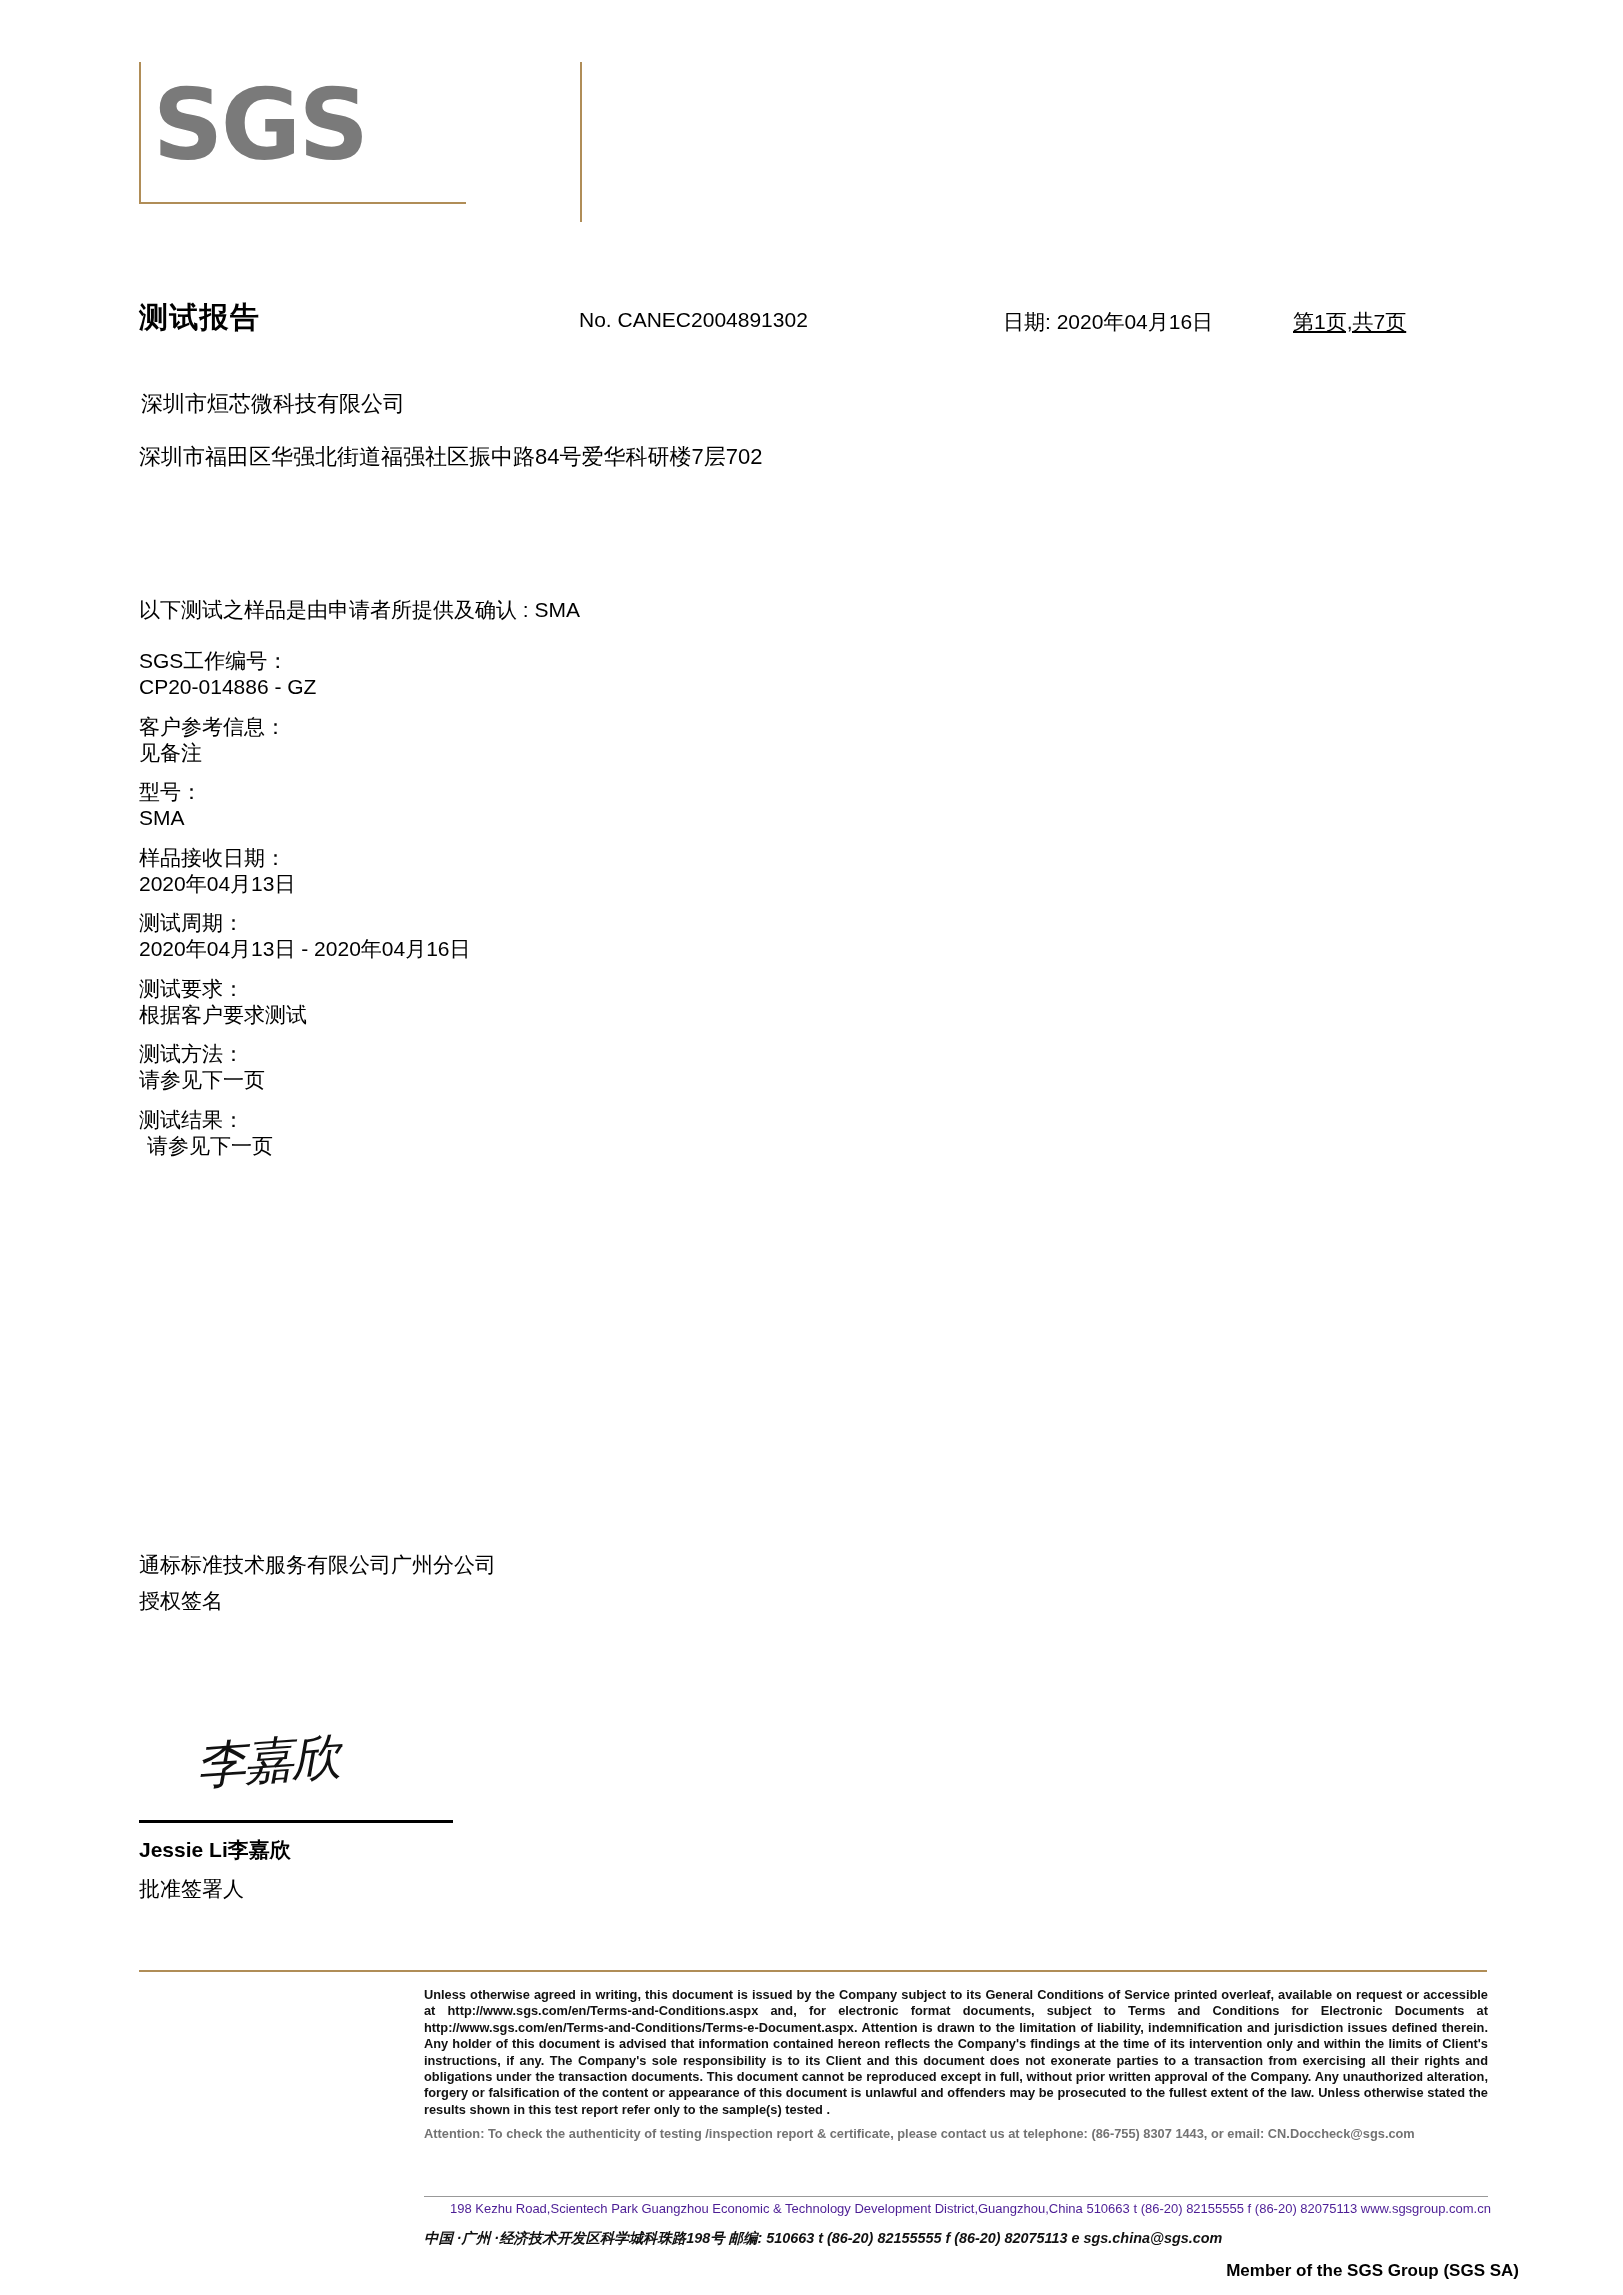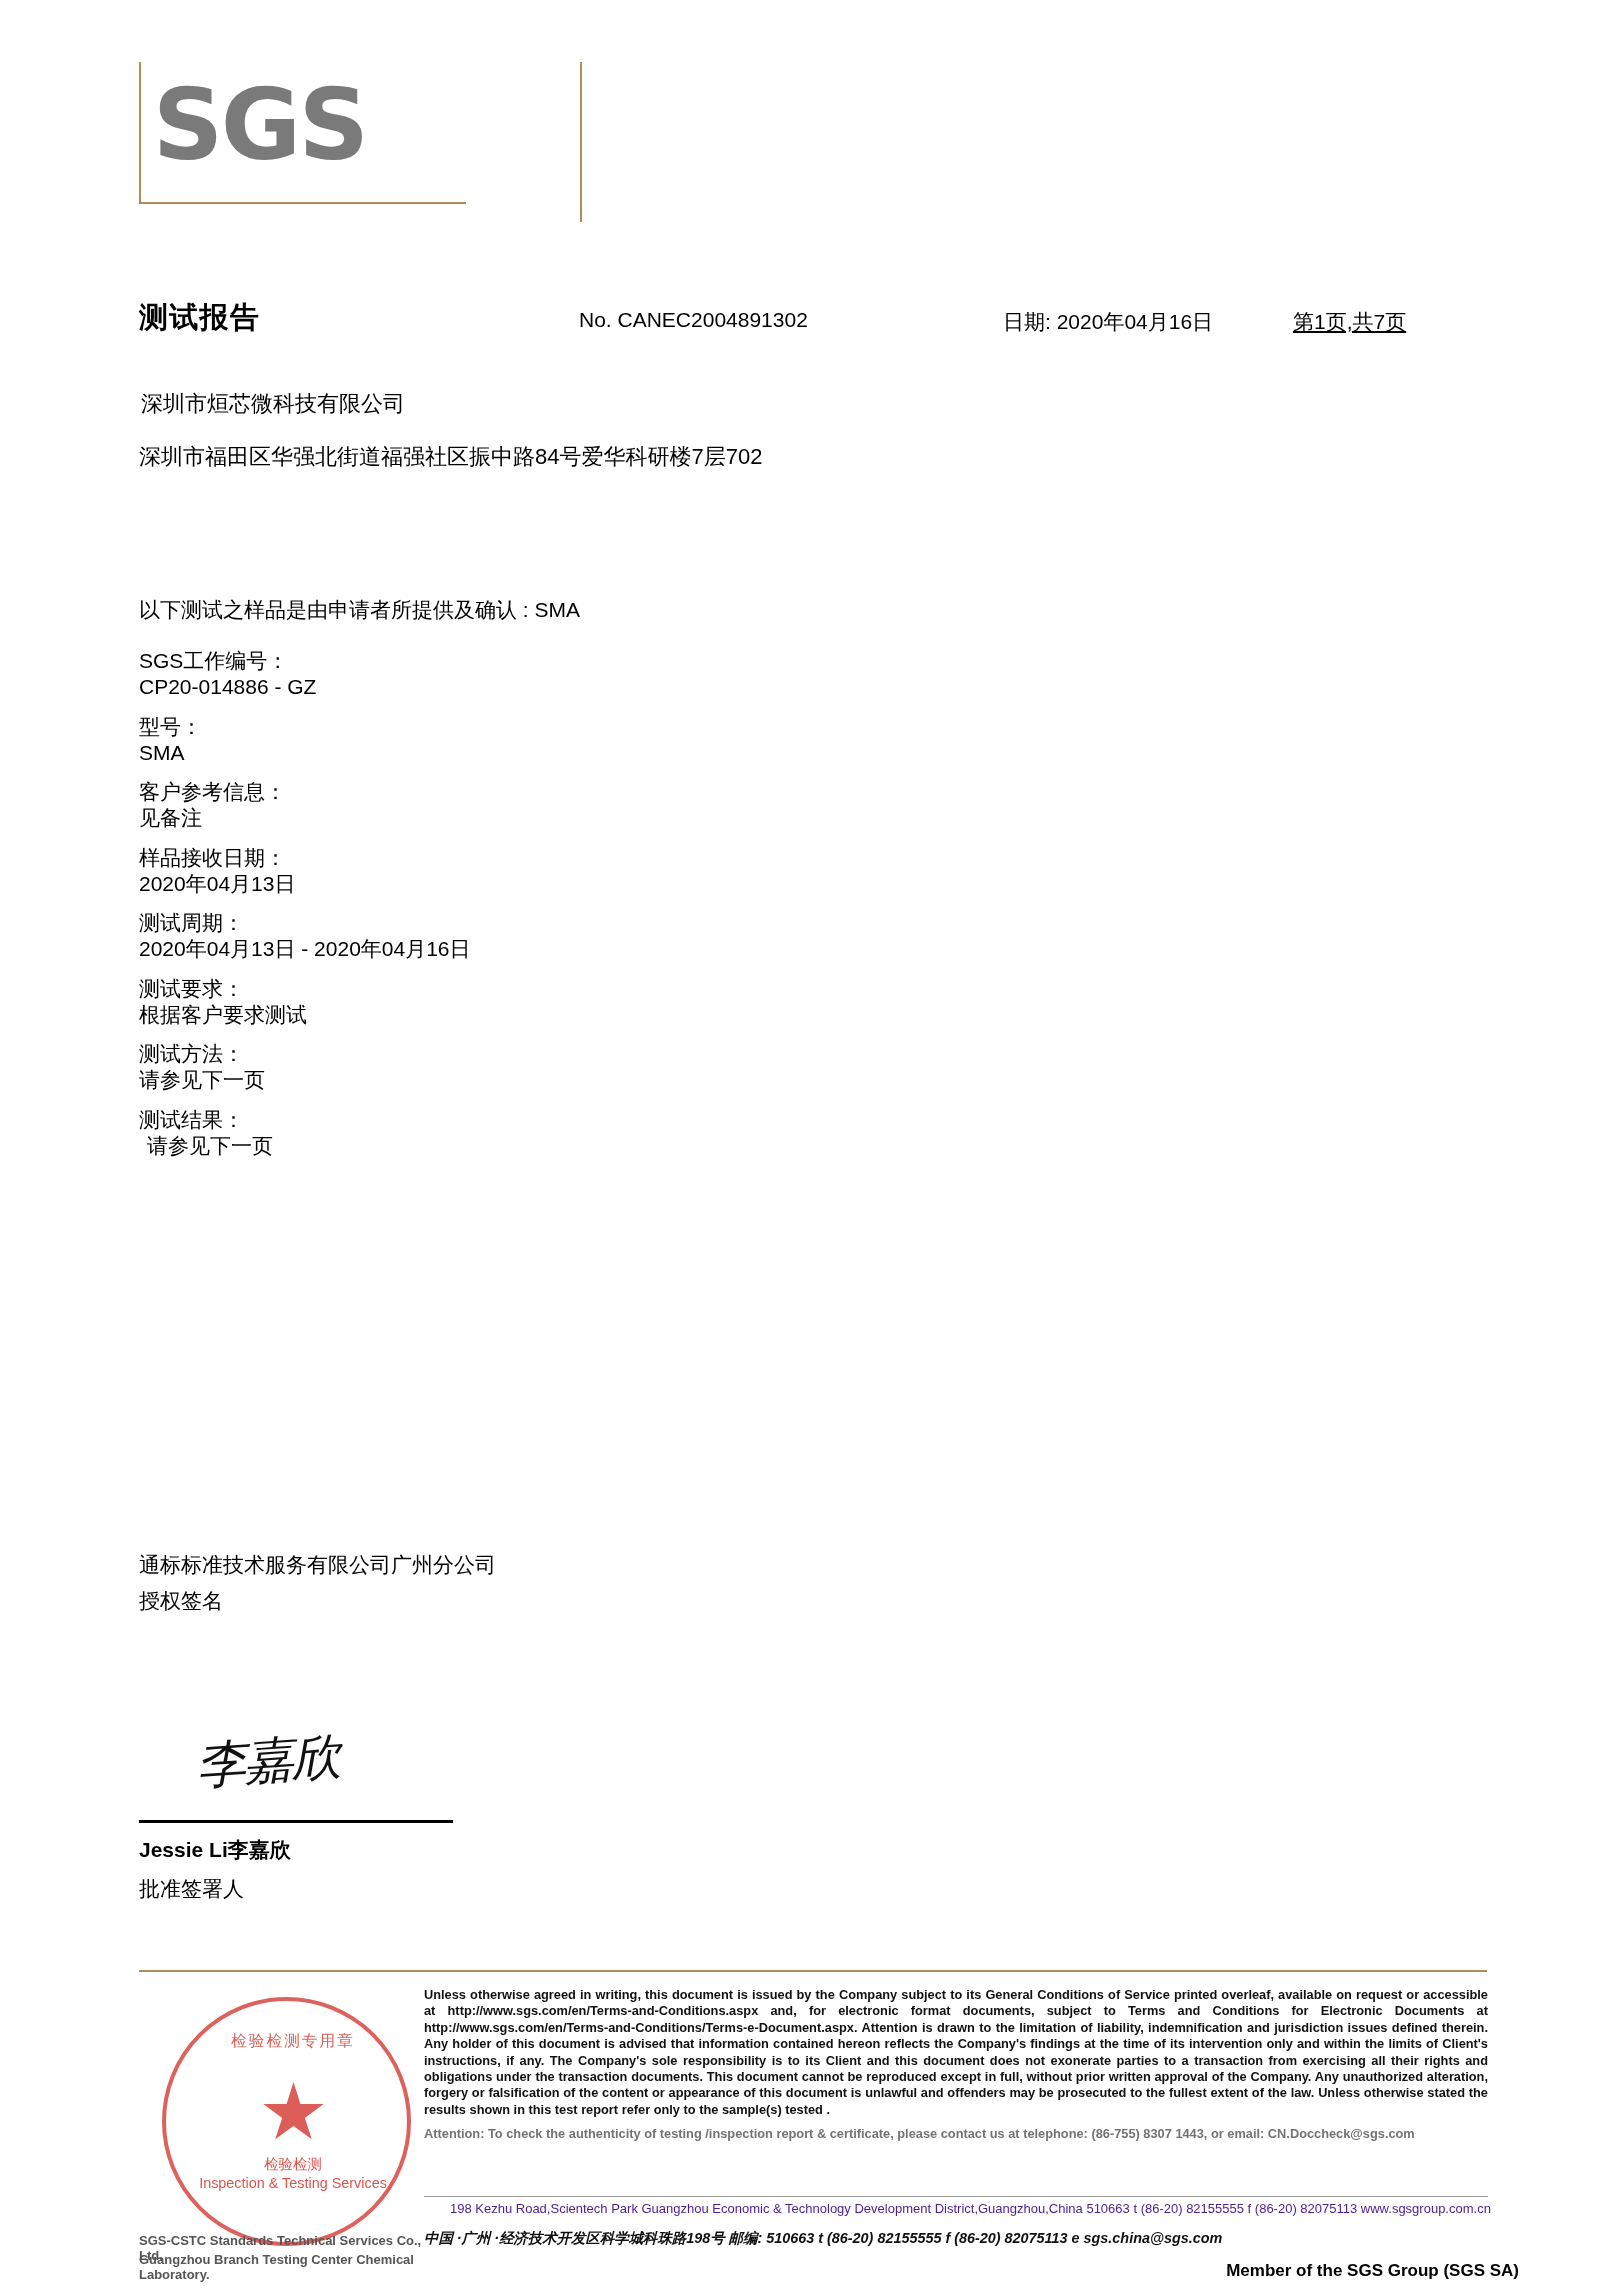--- a/index.html
+++ b/index.html
@@ -346,26 +346,26 @@
   <div class="client-addr">深圳市福田区华强北街道福强社区振中路84号爱华科研楼7层702</div>
 
   <div class="sample-stmt">以下测试之样品是由申请者所提供及确认 : SMA</div>
 
   <div class="info-table">
     <div class="info-row">
       <div class="info-label">SGS工作编号：</div>
       <div class="info-value">CP20-014886 - GZ</div>
     </div>
     <div class="info-row">
+      <div class="info-label">客户参考信息：</div>
+      <div class="info-value">见备注</div>
+    </div>
+    <div class="info-row">
       <div class="info-label">型号：</div>
       <div class="info-value">SMA</div>
-    </div>
-    <div class="info-row">
-      <div class="info-label">客户参考信息：</div>
-      <div class="info-value">见备注</div>
     </div>
     <div class="info-row">
       <div class="info-label">样品接收日期：</div>
       <div class="info-value">2020年04月13日</div>
     </div>
     <div class="info-row">
       <div class="info-label">测试周期：</div>
       <div class="info-value">2020年04月13日 - 2020年04月16日</div>
     </div>
     <div class="info-row">
@@ -384,31 +384,20 @@
 
   <div class="sig-company">通标标准技术服务有限公司广州分公司</div>
   <div class="sig-auth">授权签名</div>
   <div class="sig-script">李嘉欣</div>
   <div class="sig-line"></div>
   <div class="sig-name">Jessie Li李嘉欣</div>
   <div class="sig-role">批准签署人</div>
 
   <div class="footer-rule"></div>
 
-  <div class="stamp">
-    <div class="stamp-circle"></div>
-    <div class="stamp-star"></div>
-    <div class="stamp-arc-top">检验检测专用章</div>
-    <div class="stamp-center-text">
-      <div>检验检测</div>
-      <div>Inspection &amp; Testing Services</div>
-    </div>
-    <div class="stamp-bottom-1">SGS-CSTC Standards Technical Services Co., Ltd.</div>
-    <div class="stamp-bottom-2">Guangzhou Branch Testing Center Chemical Laboratory.</div>
-  </div>
 
   <div class="terms">
     <div>Unless otherwise agreed in writing, this document is issued by the Company subject to its General Conditions of Service printed overleaf, available on request or accessible at http://www.sgs.com/en/Terms-and-Conditions.aspx and, for electronic format documents, subject to Terms and Conditions for Electronic Documents at http://www.sgs.com/en/Terms-and-Conditions/Terms-e-Document.aspx. Attention is drawn to the limitation of liability, indemnification and jurisdiction issues defined therein. Any holder of this document is advised that information contained hereon reflects the Company's findings at the time of its intervention only and within the limits of Client's instructions, if any. The Company's sole responsibility is to its Client and this document does not exonerate parties to a transaction from exercising all their rights and obligations under the transaction documents. This document cannot be reproduced except in full, without prior written approval of the Company. Any unauthorized alteration, forgery or falsification of the content or appearance of this document is unlawful and offenders may be prosecuted to the fullest extent of the law. Unless otherwise stated the results shown in this test report refer only to the sample(s) tested .</div>
     <div class="terms-attn">Attention: To check the authenticity of testing /inspection report &amp; certificate, please contact us at telephone: (86-755) 8307 1443, or email: CN.Doccheck@sgs.com</div>
   </div>
 
   <div class="addr-rule"></div>
   <div class="addr-en">198 Kezhu Road,Scientech Park Guangzhou Economic &amp; Technology Development District,Guangzhou,China  510663   t (86-20) 82155555   f (86-20) 82075113      www.sgsgroup.com.cn</div>
   <div class="addr-cn">中国 ·广州 ·经济技术开发区科学城科珠路198号                邮编: 510663   t (86-20) 82155555   f (86-20) 82075113   e sgs.china@sgs.com</div>
   <div class="member">Member of the SGS Group (SGS SA)</div>

